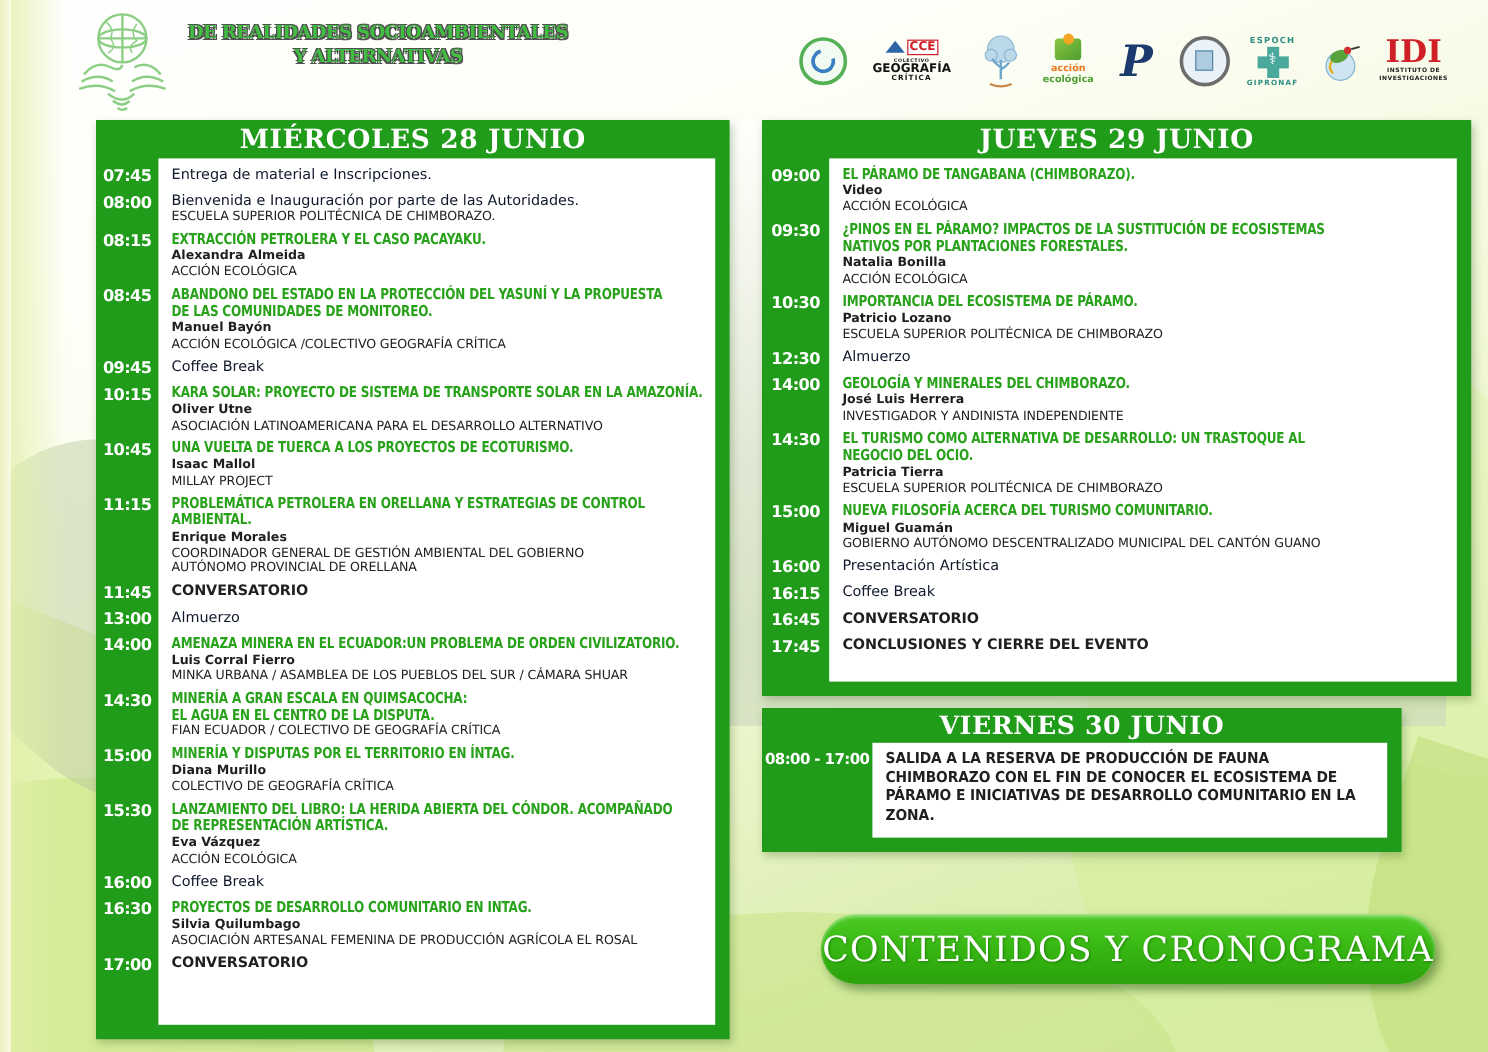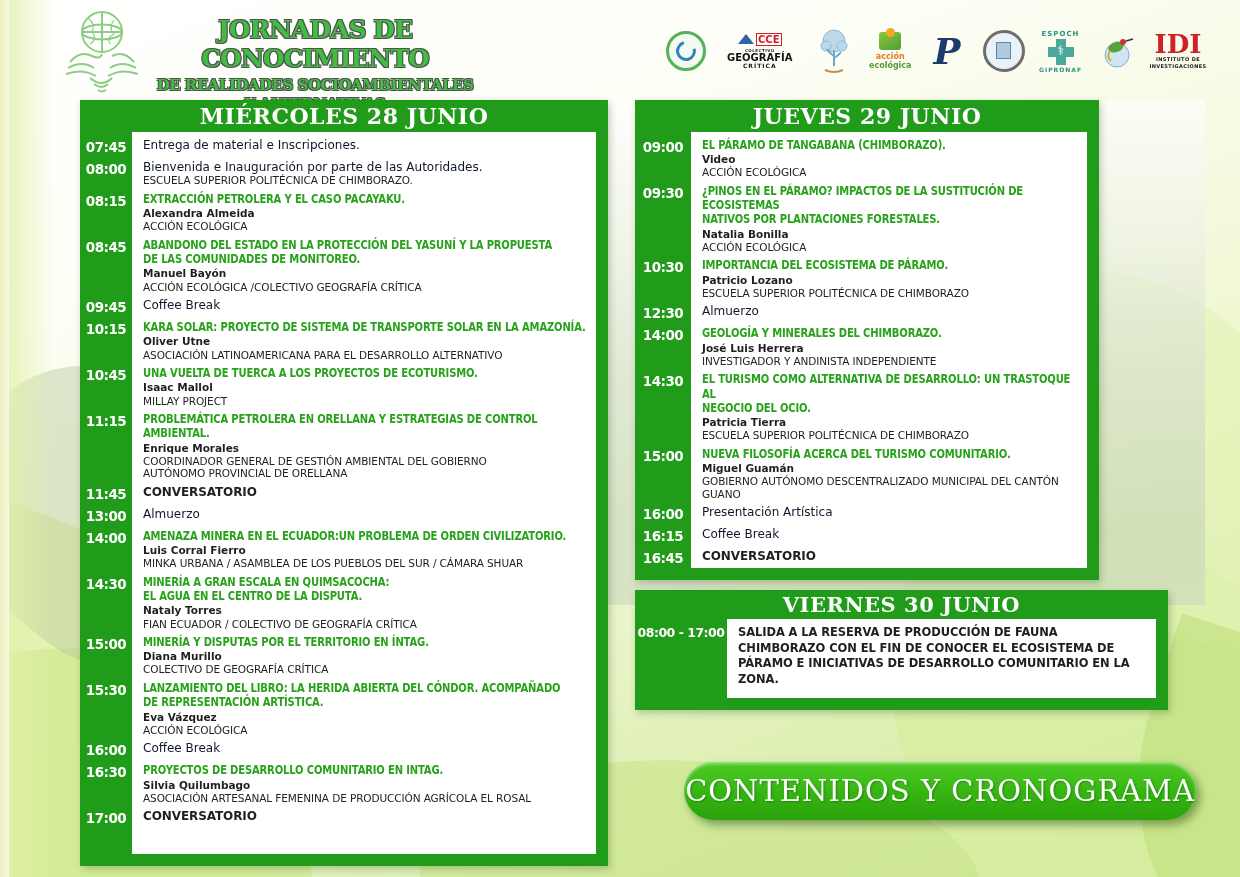--- a/index.html
+++ b/index.html
@@ -55,21 +55,21 @@
   .esp-cross{width:26px;height:26px;position:relative;margin:1px 0;}
   .esp-cross::before{content:"";position:absolute;left:8px;top:0;width:10px;height:26px;background:#4aa89c;}
   .esp-cross::after{content:"";position:absolute;left:0;top:8px;width:26px;height:10px;background:#4aa89c;}
   .esp-glyph{position:absolute;z-index:2;color:#ffffff;font-size:13px;left:50%;top:46%;transform:translate(-50%,-50%);}
   .esp-bottom{font-size:6px;color:#2e8f84;font-weight:bold;letter-spacing:1px;}
   .idi-big{font-family:"DejaVu Serif",serif;font-size:26px;font-weight:bold;color:#d02027;line-height:.9;}
   .idi-sub{font-size:5px;color:#1a1a1a;font-weight:bold;letter-spacing:.4px;line-height:1.3;}
   
   .day-col{position:absolute;background:#209c1a;z-index:5;box-shadow:2px 3px 7px rgba(50,90,30,.3);}
   .col-wed{left:80px;top:100px;width:528px;height:766px;}
-  .col-thu{left:635px;top:100px;width:464px;height:480px;}
+  .col-thu{left:635px;top:100px;width:591px;height:480px;}
   .col-fri{left:635px;top:590px;width:533px;height:120px;}
   .day-header{height:32px;display:flex;align-items:center;justify-content:center;color:#ffffff;
     font-family:"DejaVu Serif",serif;font-size:22px;letter-spacing:.5px;font-weight:600;}
   .col-fri .day-header{height:29px;font-size:21px;}
   .white-panel{position:absolute;left:52px;top:32px;right:12px;bottom:12px;background:#ffffff;}
   .col-thu .white-panel{left:56px;}
   .col-fri .white-panel{left:92px;top:29px;}
   .entries{position:absolute;left:0;top:36px;right:14px;bottom:13px;overflow:hidden;padding-top:2px;}
   .col-fri .entries{top:32px;}
   .entry{display:flex;align-items:flex-start;margin-bottom:5px;}
@@ -118,21 +118,20 @@
         <path d="M28 14 q8 6 4 14 q6 8 -2 12" stroke-width="1.2"></path>
         <path d="M54 16 q-6 8 0 14 q-8 4 -4 10" stroke-width="1.2"></path>
         <path d="M10 58 q10 -12 22 -6 q8 4 10 -2 M8 64 q14 -8 26 0 M6 70 q16 -6 30 2"></path>
         <path d="M74 58 q-10 -12 -22 -6 M76 64 q-14 -8 -26 0 M78 70 q-16 -6 -30 2"></path>
         <path d="M30 74 q12 10 22 0 M34 80 q8 6 14 0 M38 86 q4 3 8 0"></path>
       </g>
     </svg>
   </div>
 
   <div class="title-block">
-    <div class="t1">JORNADAS DE CONOCIMIENTO</div>
     <div class="t2">DE REALIDADES SOCIOAMBIENTALES</div>
     <div class="t3">Y ALTERNATIVAS</div>
   </div>
 
   <div class="logo-strip">
     <div class="logo-cell">
       <div class="lg-ring"></div>
     </div>
     <div class="logo-cell" style="width:90px;">
       <div class="cce-top">
@@ -273,21 +272,20 @@
             <div class="etitle">AMENAZA MINERA EN EL ECUADOR:UN PROBLEMA DE ORDEN CIVILIZATORIO.</div>
             <div class="espeaker">Luis Corral Fierro</div>
             <div class="eorg">MINKA URBANA / ASAMBLEA DE LOS PUEBLOS DEL SUR / CÁMARA SHUAR</div>
           </div>
         </div>
         <div class="entry">
           <div class="time">14:30</div>
           <div class="body">
             <div class="etitle">MINERÍA A GRAN ESCALA EN QUIMSACOCHA:
 EL AGUA EN EL CENTRO DE LA DISPUTA.</div>
-            <div class="espeaker">Nataly Torres</div>
             <div class="eorg">FIAN ECUADOR / COLECTIVO DE GEOGRAFÍA CRÍTICA</div>
           </div>
         </div>
         <div class="entry">
           <div class="time">15:00</div>
           <div class="body">
             <div class="etitle">MINERÍA Y DISPUTAS POR EL TERRITORIO EN ÍNTAG.</div>
             <div class="espeaker">Diana Murillo</div>
             <div class="eorg">COLECTIVO DE GEOGRAFÍA CRÍTICA</div>
           </div>

